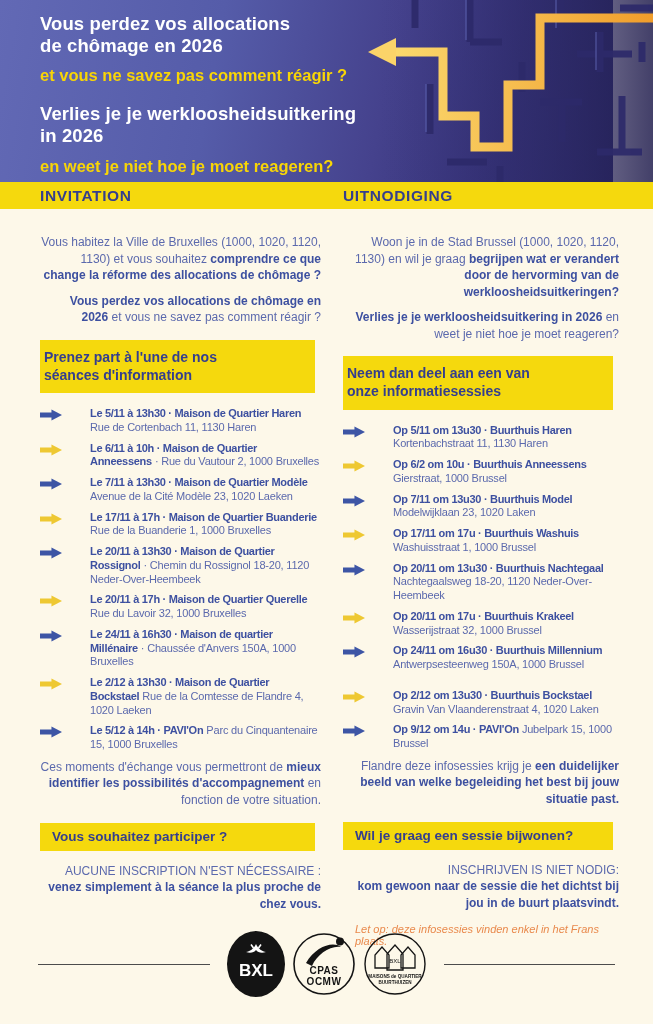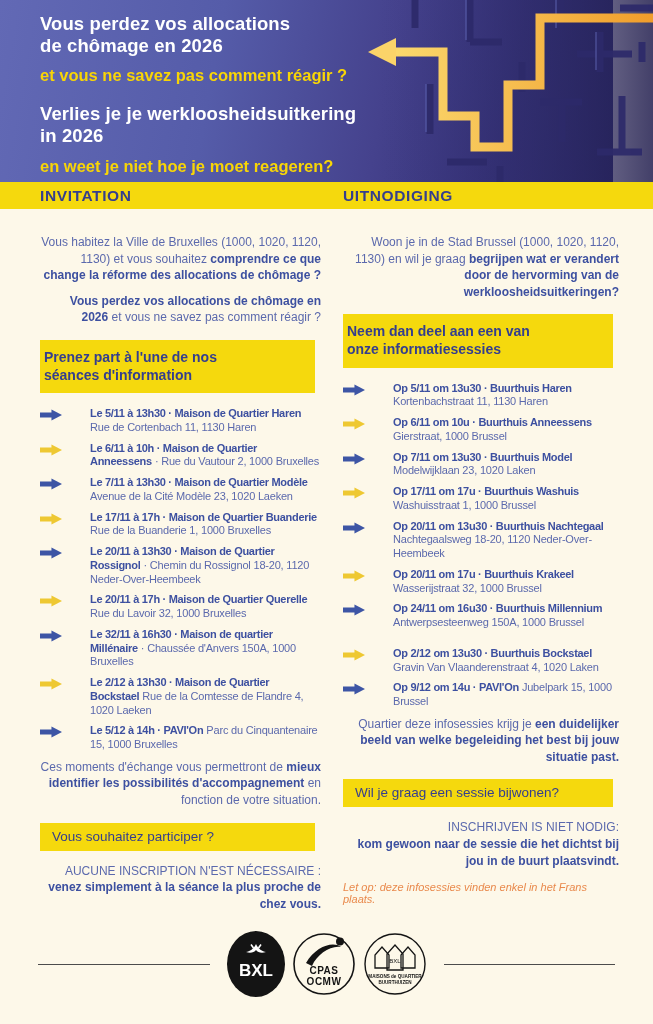--- a/index.html
+++ b/index.html
@@ -27,32 +27,32 @@
 
   
   .columns { display:grid; grid-template-columns:281px 276px; column-gap:22px;
              padding:25px 30px 0 40px; }
   .p { margin:0 0 9px; font-size:12px; line-height:1.38; color:#5b69ad;text-align:right; }
   .p b { color:#3d50a0; }
   .title-box { margin:14px 6px 14px 0; padding:8px 10px 9px 4px; background:#f5d90d;
                color:#343e8e; font-size:14px; font-weight:bold; line-height:1.3;
                white-space:pre-line; }
   .q-box { margin:14px 6px 12px 0; padding:6px 10px 7px 12px; background:#f5d90d;
-           color:#343e8e; font-size:13.5px; font-weight:normal; }
+           color:#343e8e; font-size:13.5px; font-weight:bold; }
   .sessions { list-style:none; margin:0 0 6px; padding:0; }
   .sessions li { display:flex; gap:28px; margin:0 0 7px; font-size:11px; line-height:1.25; }
   .sessions li.gap-before { margin-top:17px; }
   .arw { flex:none; width:22px; height:12px; margin-top:2px; }
   .arw.blue path { fill:#3d55a5; }
   .arw.gold path { fill:#eec832; }
   .sessions .b { font-weight:bold; color:#3d50a0; letter-spacing:-.3px; }
   .sessions .r { color:#5b69ad; letter-spacing:-.2px; }
   .final .pre { display:block; color:#5b69ad; }
   .final b { color:#3d50a0;margin-top:12px; }
-  .note { margin:12px 0 0; font-size:11px; font-style:italic; color:#e9894c; }
+  .note { margin:12px 12px 0; font-size:11px; font-style:italic; color:#e9894c; }
 
   
   .footer { position:absolute; left:0; right:0; top:918px; height:92px;
             display:flex; align-items:center; }
   .rule { flex:1; height:1px; background:#4c4c4c; }
   .rule.left { margin-left:38px; margin-right:16px; }
   .rule.right { margin-left:16px; margin-right:38px; }
   .logos { display:flex; align-items:flex-start; gap:5px; }
 </style>
 </head>
@@ -153,21 +153,21 @@
         <li>
             <svg class="arw gold" viewBox="0 0 24 12">
               <path d="M0 3.2h12.5V0L24 6 12.5 12V8.8H0z"></path>
             </svg>
             <span><span class="b">Le 20/11 à 17h · Maison de Quartier Querelle</span> <span class="r">Rue du Lavoir 32, 1000 Bruxelles</span></span>
           </li>
         <li>
             <svg class="arw blue" viewBox="0 0 24 12">
               <path d="M0 3.2h12.5V0L24 6 12.5 12V8.8H0z"></path>
             </svg>
-            <span><span class="b">Le 32/11 à 16h30 · Maison de quartier Millénaire</span> <span class="r">· Chaussée d'Anvers 150A, 1000 Bruxelles</span></span>
+            <span><span class="b">Le 24/11 à 16h30 · Maison de quartier Millénaire</span> <span class="r">· Chaussée d'Anvers 150A, 1000 Bruxelles</span></span>
           </li>
         <li>
             <svg class="arw gold" viewBox="0 0 24 12">
               <path d="M0 3.2h12.5V0L24 6 12.5 12V8.8H0z"></path>
             </svg>
             <span><span class="b">Le 2/12 à 13h30 · Maison de Quartier Bockstael</span> <span class="r">Rue de la Comtesse de Flandre 4, 1020 Laeken</span></span>
           </li>
         <li>
             <svg class="arw blue" viewBox="0 0 24 12">
               <path d="M0 3.2h12.5V0L24 6 12.5 12V8.8H0z"></path>
@@ -178,36 +178,37 @@
 
       <p class="p"><span>Ces moments d'échange vous permettront de </span><b>mieux identifier les possibilités d'accompagnement</b><span> en fonction de votre situation.</span></p>
 
       <div class="q-box">Vous souhaitez participer ?</div>
 
       <p class="p final"><span class="pre">AUCUNE INSCRIPTION N'EST NÉCESSAIRE :</span><b>venez simplement à la séance la plus proche de chez vous.</b></p>
     </div>
 
     <div class="col">
       <p class="p"><span>Woon je in de Stad Brussel (1000, 1020, 1120, 1130) en wil je graag </span><b>begrijpen wat er verandert door de hervorming van de werkloosheidsuitkeringen?</b></p>
+      <p class="p"><b>Verlies je je werkloosheidsuitkering in 2026</b><span> en weet je niet hoe je moet reageren?</span></p>
 
       <div class="title-box">Neem dan deel aan een van
 onze informatiesessies</div>
 
       <ul class="sessions">
         <li>
             <svg class="arw blue" viewBox="0 0 24 12">
               <path d="M0 3.2h12.5V0L24 6 12.5 12V8.8H0z"></path>
             </svg>
             <span><span class="b">Op 5/11 om 13u30 · Buurthuis Haren</span> <span class="r">Kortenbachstraat 11, 1130 Haren</span></span>
           </li>
         <li>
             <svg class="arw gold" viewBox="0 0 24 12">
               <path d="M0 3.2h12.5V0L24 6 12.5 12V8.8H0z"></path>
             </svg>
-            <span><span class="b">Op 6/11 om 10u · Buurthuis Anneessens</span> <span class="r">Gierstraat, 1000 Brussel</span></span>
+            <span><span class="b">Op 6/2 om 10u · Buurthuis Anneessens</span> <span class="r">Gierstraat, 1000 Brussel</span></span>
           </li>
         <li>
             <svg class="arw blue" viewBox="0 0 24 12">
               <path d="M0 3.2h12.5V0L24 6 12.5 12V8.8H0z"></path>
             </svg>
             <span><span class="b">Op 7/11 om 13u30 · Buurthuis Model</span> <span class="r">Modelwijklaan 23, 1020 Laken</span></span>
           </li>
         <li>
             <svg class="arw gold" viewBox="0 0 24 12">
               <path d="M0 3.2h12.5V0L24 6 12.5 12V8.8H0z"></path>
@@ -239,21 +240,21 @@
             <span><span class="b">Op 2/12 om 13u30 · Buurthuis Bockstael</span> <span class="r">Gravin Van Vlaanderenstraat 4, 1020 Laken</span></span>
           </li>
         <li>
             <svg class="arw blue" viewBox="0 0 24 12">
               <path d="M0 3.2h12.5V0L24 6 12.5 12V8.8H0z"></path>
             </svg>
             <span><span class="b">Op 9/12 om 14u · PAVI'On</span> <span class="r">Jubelpark 15, 1000 Brussel</span></span>
           </li>
       </ul>
 
-      <p class="p"><span>Quartier deze infosessies krijg je </span><b>een duidelijker beeld van welke begeleiding het best bij jouw situatie past.</b><span></span></p>
+      <p class="p"><span>Flandre deze infosessies krijg je </span><b>een duidelijker beeld van welke begeleiding het best bij jouw situatie past.</b><span></span></p>
 
       <div class="q-box">Wil je graag een sessie bijwonen?</div>
 
       <p class="p final"><span class="pre">INSCHRIJVEN IS NIET NODIG:</span><b>kom gewoon naar de sessie die het dichtst bij jou in de buurt plaatsvindt.</b></p>
 
       <p class="note">Let op: deze infosessies vinden enkel in het Frans plaats.</p>
     </div>
   </div>
 
   <div class="footer">

